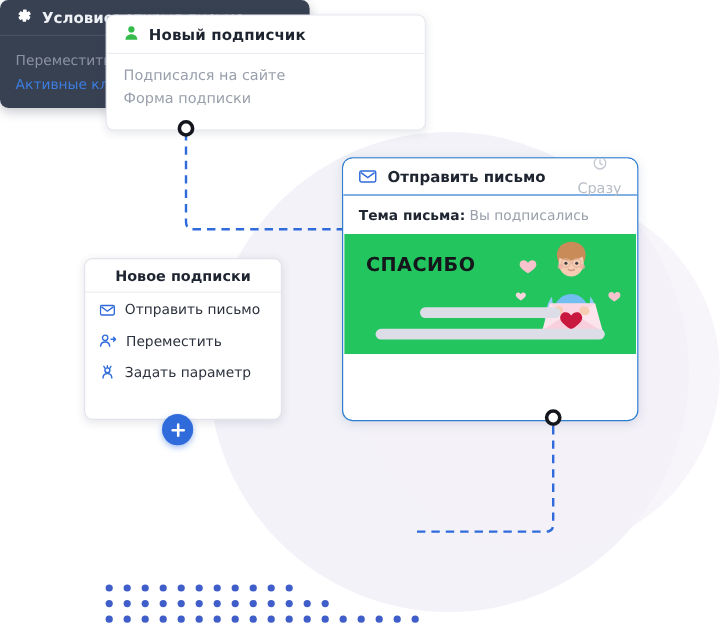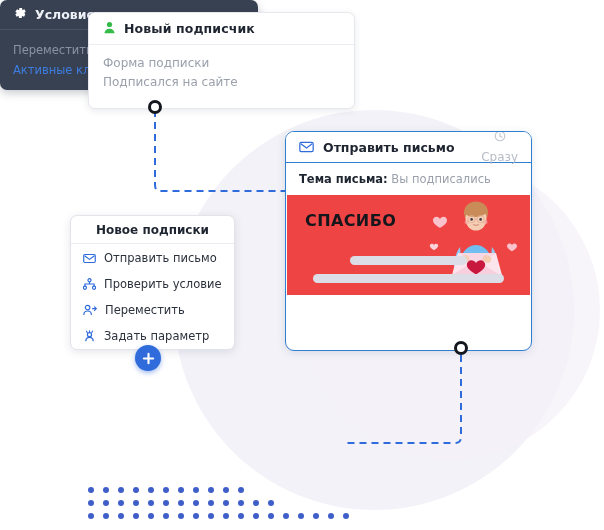--- a/index.html
+++ b/index.html
@@ -68,21 +68,21 @@
   #card-email .hd .ttl{font-size:12.5px;font-weight:bold;color:#1e2530;}
   #card-email .hd .when{
     margin-left:auto;display:flex;align-items:center;gap:5px;
     font-size:12px;color:#b6bcc6;flex-direction:column;
   }
   #card-email .subj{
     padding:9px 13px 9px 13px;font-size:11.5px;color:#9aa0ab;
   }
   #card-email .subj b{color:#1e2530;font-weight:bold;}
   #card-email .preview{
-    position:relative;margin:0 1px;height:100px;background:#ef4444;overflow:hidden;text-align:right;
+    position:relative;margin:0 1px;height:100px;background:#22c55e;overflow:hidden;text-align:right;
   }
   .thanks{
     position:absolute;left:18px;top:16px;
     font-family:"DejaVu Sans","Liberation Sans",sans-serif;
     font-weight:bold;font-size:16px;line-height:20px;color:#14161c;
     letter-spacing:.4px;
   }
   .bars{position:absolute;left:0;right:0;bottom:0;padding:0 18px 12px 18px;}
   .bar{background:#dcdde6;border-radius:5px;height:9px;margin-top:9px;}
   .bar.b1{width:57%;margin-left:auto;margin-right:auto;}
@@ -160,22 +160,22 @@
     <div class="hd">
       <span>
         <svg width="13" height="13" viewBox="0 0 16 16">
           <circle cx="8" cy="4.3" r="3.2" fill="#35bb4a"></circle>
           <path d="M1.9 15c0-3.3 2.7-5.6 6.1-5.6S14.1 11.7 14.1 15z" fill="#35bb4a"></path>
         </svg>
       </span>
       <span class="ttl">Новый подписчик</span>
     </div>
     <div class="bd">
+      <div>Подписался на сайте</div>
       <div>Форма подписки</div>
-      <div>Подписался на сайте</div>
     </div>
   </div>
   <div class="node" id="node-top"></div>
 
   <div class="card" id="card-email">
     <div class="hd">
       <span>
         <svg width="15" height="12" viewBox="0 0 18 14">
           <rect x="1" y="1.5" width="16" height="11" rx="1.6" fill="#fff" stroke="#2f6bdb" stroke-width="1.5"></rect>
           <path d="M2.2 3.2 L9 8.2 L15.8 3.2" fill="none" stroke="#2f6bdb" stroke-width="1.5"></path>
@@ -253,31 +253,20 @@
     <div class="mi">
       <span>
         <svg width="13" height="11" viewBox="0 0 18 14">
           <rect x="1" y="1.5" width="16" height="11" rx="1.6" fill="#fff" stroke="#2f6bdb" stroke-width="1.6"></rect>
           <path d="M2.2 3.2 L9 8.2 L15.8 3.2" fill="none" stroke="#2f6bdb" stroke-width="1.6"></path>
         </svg>
       </span>
       <span class="lbl">Отправить письмо</span>
     </div>
 
-    <div class="mi">
-      <span>
-        <svg width="13" height="12" viewBox="0 0 16 14">
-          <circle cx="8" cy="2.4" r="1.9" fill="none" stroke="#2f6bdb" stroke-width="1.5"></circle>
-          <circle cx="2.4" cy="11.6" r="1.9" fill="none" stroke="#2f6bdb" stroke-width="1.5"></circle>
-          <circle cx="13.6" cy="11.6" r="1.9" fill="none" stroke="#2f6bdb" stroke-width="1.5"></circle>
-          <path d="M8 4.4 v2.6 M2.4 9.7 V7 h11.2 v2.7" fill="none" stroke="#2f6bdb" stroke-width="1.5"></path>
-        </svg>
-      </span>
-      <span class="lbl">Проверить условие</span>
-    </div>
 
     <div class="mi">
       <span>
         <svg width="14" height="12" viewBox="0 0 17 14">
           <circle cx="5.6" cy="4" r="2.7" fill="none" stroke="#2f6bdb" stroke-width="1.4"></circle>
           <path d="M1 13 c0-3 2-4.8 4.6-4.8 S10.2 10 10.2 13" fill="none" stroke="#2f6bdb" stroke-width="1.4"></path>
           <path d="M11.6 5.4 h4.2 M14.1 3.3 l2.1 2.1 -2.1 2.1" fill="none" stroke="#2f6bdb" stroke-width="1.4" stroke-linecap="round" stroke-linejoin="round"></path>
         </svg>
       </span>
       <span class="lbl">Переместить</span>

